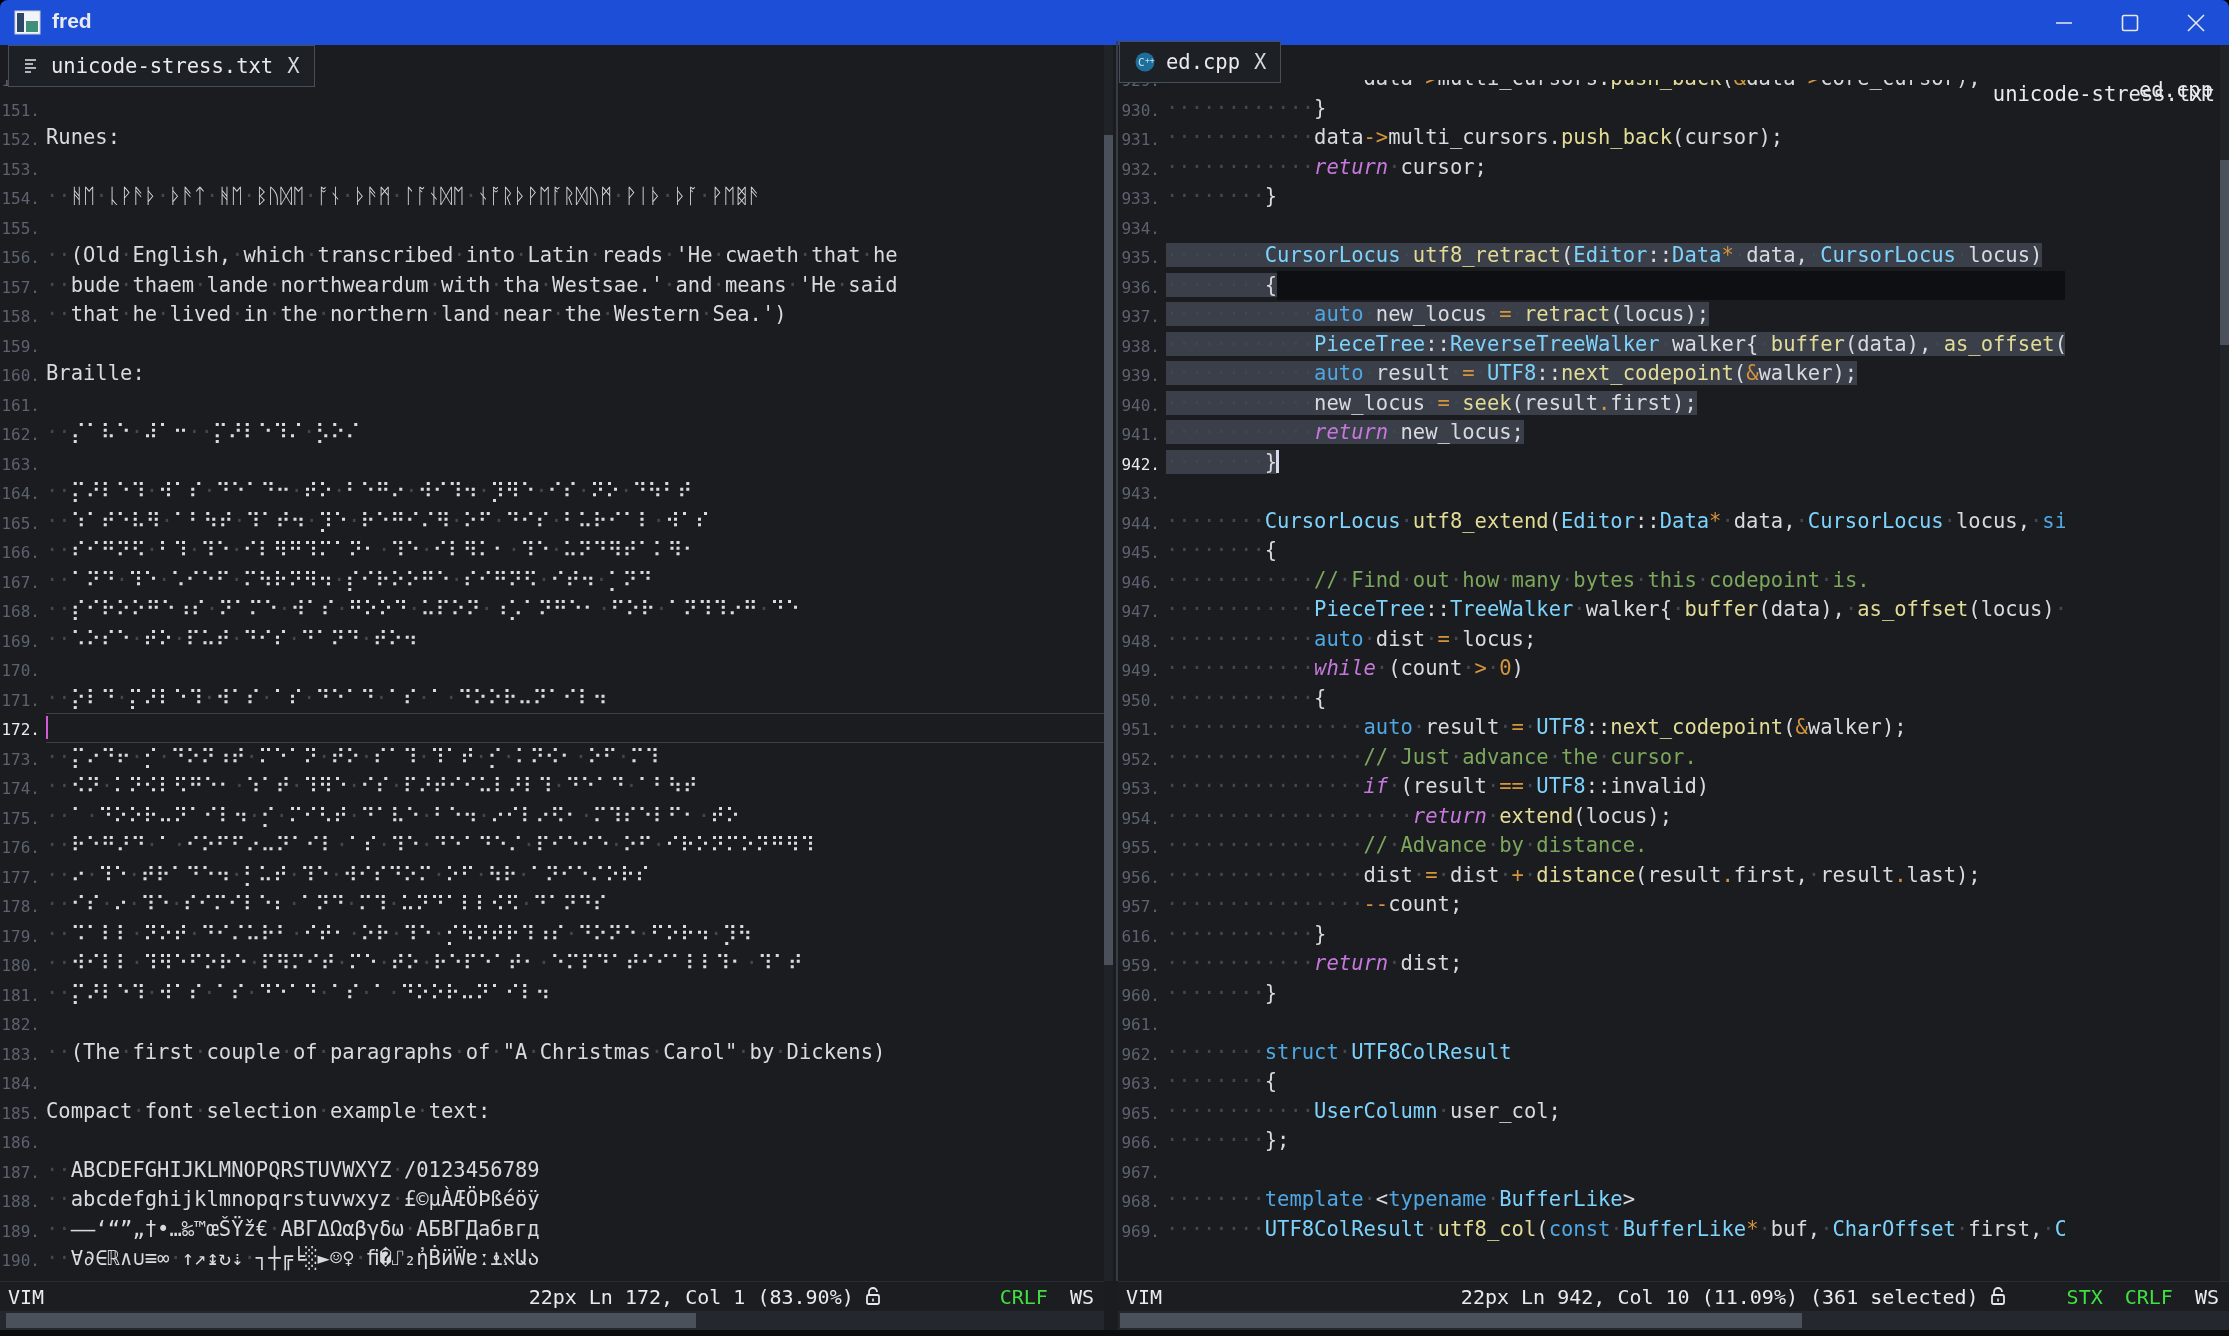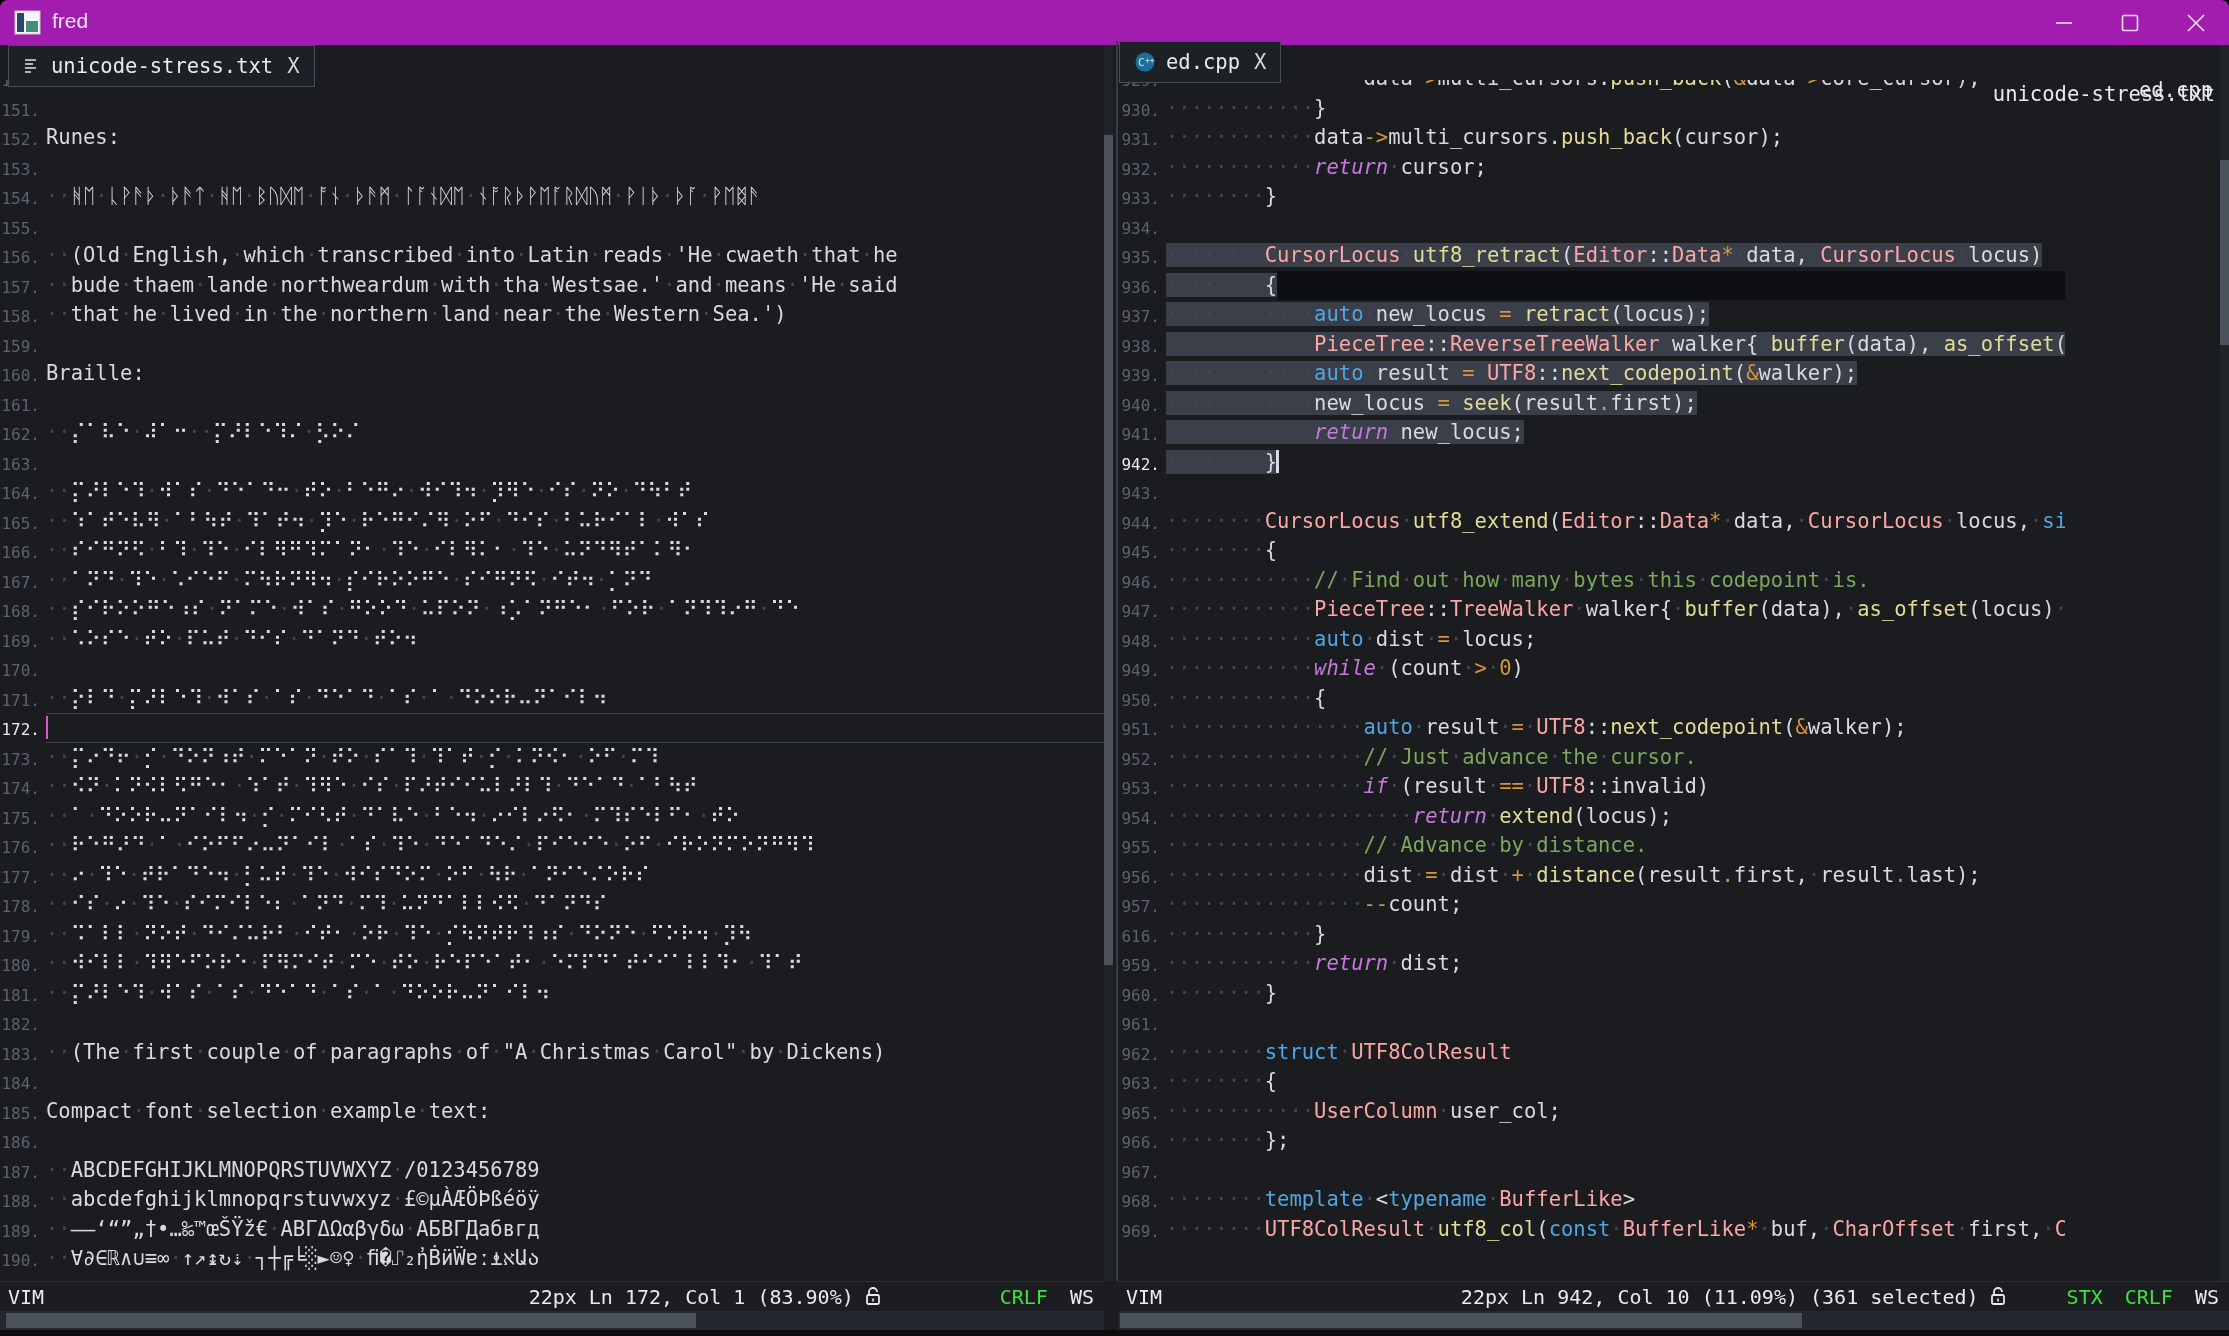--- a/index.html
+++ b/index.html
@@ -1,19 +1,19 @@
 <!DOCTYPE html>
 <html><head>
 <meta charset="utf-8">
 <style>
   html,body{margin:0;padding:0;background:#000;}
   #win{position:relative;width:2229px;height:1336px;background:#1a1c20;overflow:hidden;
        font-family:"DejaVu Sans Mono",monospace;border-radius:8px 8px 0 0;}
   
-  #titlebar{position:absolute;left:0;top:0;width:100%;height:45px;background:#a21caf;}
+  #titlebar{position:absolute;left:0;top:0;width:100%;height:45px;background:#1d4ed8;font-weight:bold;}
   #app-icon{position:absolute;left:14px;top:9px;width:27px;height:27px;}
   #win-title{position:absolute;left:52px;top:9px;font-family:"Liberation Sans",sans-serif;
              font-size:21px;color:#e9eaec;}
   .winbtn{position:absolute;top:0;width:66px;height:45px;display:flex;align-items:center;justify-content:center;}
   #btn-min{right:132px;} #btn-max{right:66px;} #btn-close{right:0px;}
   
   .tab{position:absolute;top:45px;height:42px;border:1px solid #474e59;background:#1d2025;
        display:flex;align-items:center;gap:10px;padding:0 14px;box-sizing:border-box;z-index:6;}
   #tab-left{left:8px;}
   #tab-right{left:1119px;top:41px;}
@@ -32,21 +32,21 @@
   .content{flex:1;position:relative;margin-left:6px;white-space:pre;overflow:hidden;box-sizing:border-box;}
   .row.cline .content{border-top:1px solid #3b414b;border-bottom:1px solid #3b414b;}
   .ws{color:#414750;}
   .selbg{background:#3a3f4a;}
   .darktail{position:absolute;left:9ch;right:0;top:0;bottom:0;background:#0d0f12;}
   .caret{display:inline-block;width:3px;height:23px;vertical-align:middle;margin:-3px -1.5px 0 -1.5px;}
   .caret.pink{background:#d45bd4;}
   .caret.white{background:#d6d9ea;}
   
   .tok-d{color:#d8dade;} .tok-k{color:#c678dd;font-style:italic;} .tok-b{color:#4fa7e3;margin-top:35px;}
-  .tok-t{color:#fca5a5;} .tok-f{color:#e2dc96;} .tok-o{color:#d6953c;}
+  .tok-t{color:#7dd3fc;} .tok-f{color:#e2dc96;} .tok-o{color:#d6953c;}
   .tok-c{color:#7ca75c;}
   
   .fileoverlay{position:absolute;z-index:5;font-size:20.5px;color:#e8eaed;}
   #overlay-left{top:82px;right:14px;}
   #overlay-right{top:78px;right:16px;}
   
   .vtrack{position:absolute;top:45px;bottom:55px;width:9px;background:#202328;z-index:7;}
   #vtrack-left{left:1104px;}
   #vtrack-right{left:2220px;}
   .vthumb{position:absolute;left:0;width:100%;background:#4b515b;}

